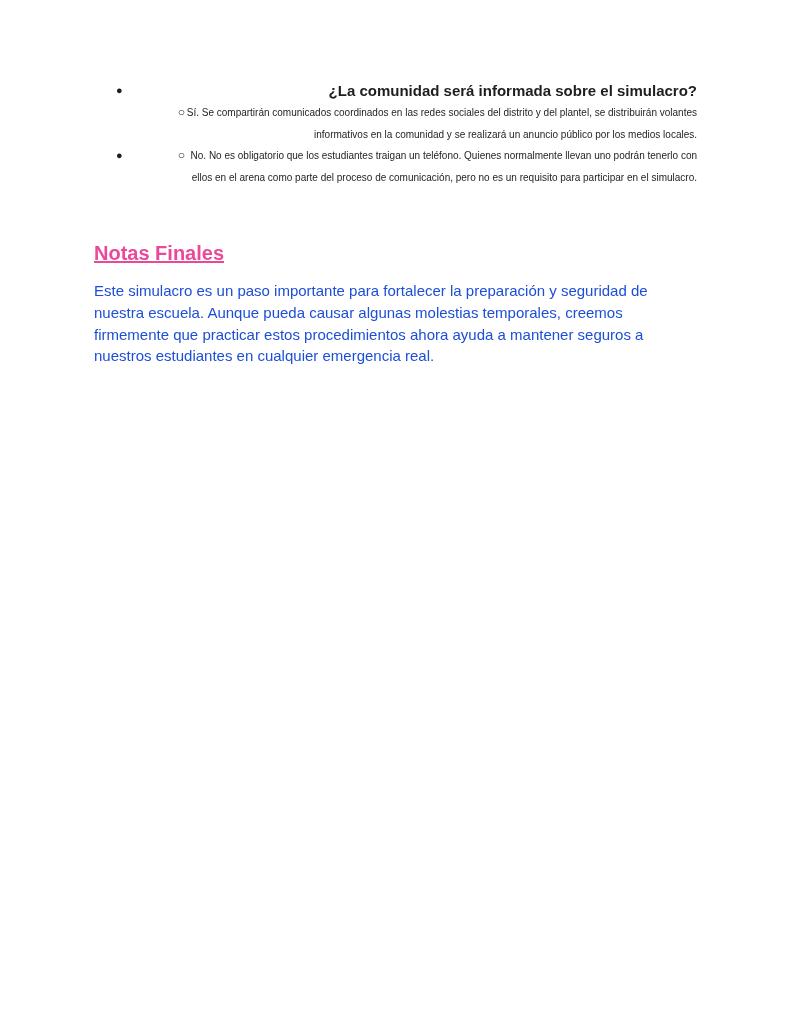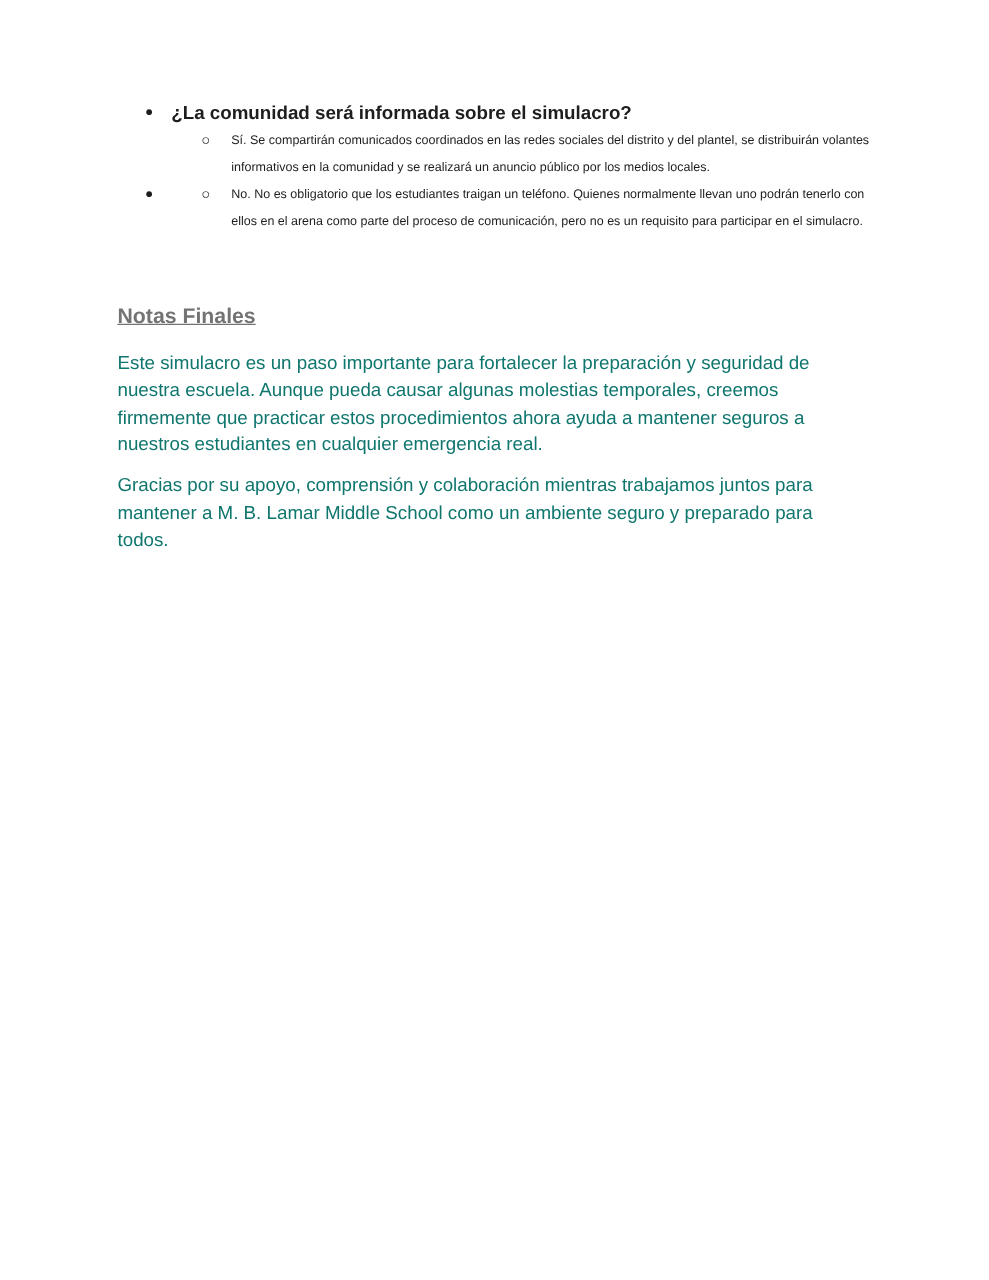--- a/index.html
+++ b/index.html
@@ -25,21 +25,21 @@
   .qa-list { width: 100%; }
   .qa-item { display: flex; align-items: flex-start; }
   .marker-l1 {
     width: 43px;
     padding-left: 22px;
     font-size: 11px;
     line-height: 21.8px;
     flex: none;
     color: #1e1e1e;
   }
-  .qa-content { flex: 1 1 auto; min-width: 0; }
+  .qa-content { flex: 1 1 auto; min-width: 0; text-align: right; }
   .question {
     font-weight: bold;
     font-size: 15px;
     line-height: 21.8px;
   }
   .sub { display: flex; align-items: flex-start; }
   .marker-l2 {
     width: 48px;
     padding-left: 24px;
     font-size: 12px;
@@ -48,32 +48,32 @@
     color: #1e1e1e;
   }
   .answer {
     flex: 1 1 auto;
     font-size: 10px;
     line-height: 21.8px;
     max-width: 512px;
   }
   .final-notes-heading {
     margin-top: 53px;
-    font-size: 17px;
+    font-size: 20px;
     font-weight: bold;
     text-decoration: underline;
     line-height: 22px;
-    color: #737373;
+    color: #ec4899;
   }
   .para {
     margin-top: 16px;
     font-size: 15px;
     line-height: 21.8px;
     max-width: 601px;
-    color: #0f766e;
+    color: #1d4ed8;
   }
   .para + .para { margin-top: 11px; }
 </style>
 </head>
 <body>
 
 <div class="page">
 
   <div class="qa-list body-text">
 
@@ -97,15 +97,14 @@
         </div>
       </div>
     </div>
 
   </div>
 
   <h2 class="final-notes-heading">Notas Finales</h2>
 
   <p class="para">Este simulacro es un paso importante para fortalecer la preparación y seguridad de nuestra escuela. Aunque pueda causar algunas molestias temporales, creemos firmemente que practicar estos procedimientos ahora ayuda a mantener seguros a nuestros estudiantes en cualquier emergencia real.</p>
 
-  <p class="para">Gracias por su apoyo, comprensión y colaboración mientras trabajamos juntos para mantener a M. B. Lamar Middle School como un ambiente seguro y preparado para todos.</p>
 
 </div>
 
 </body></html>

